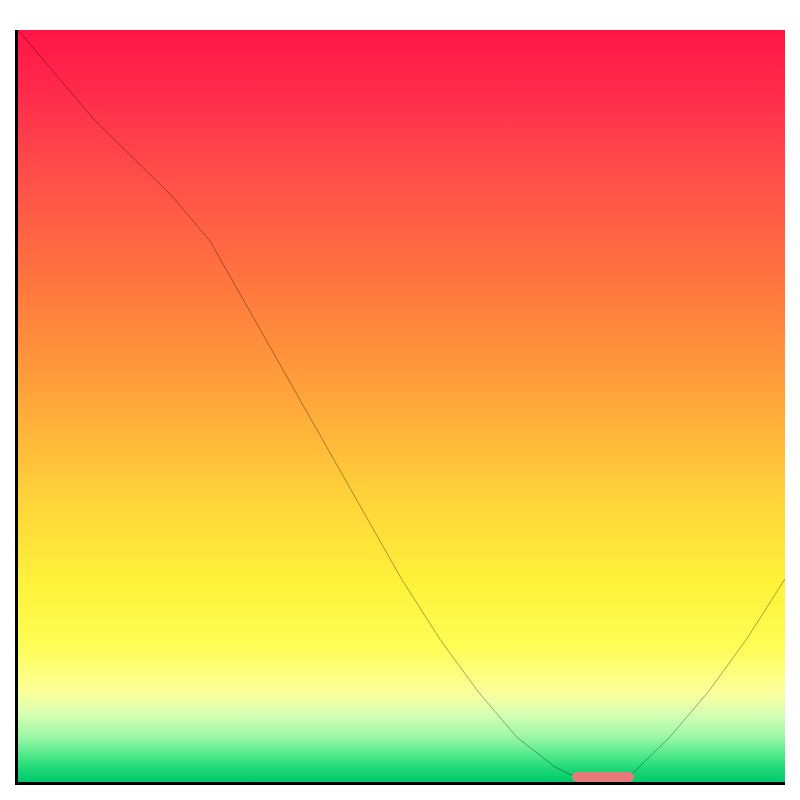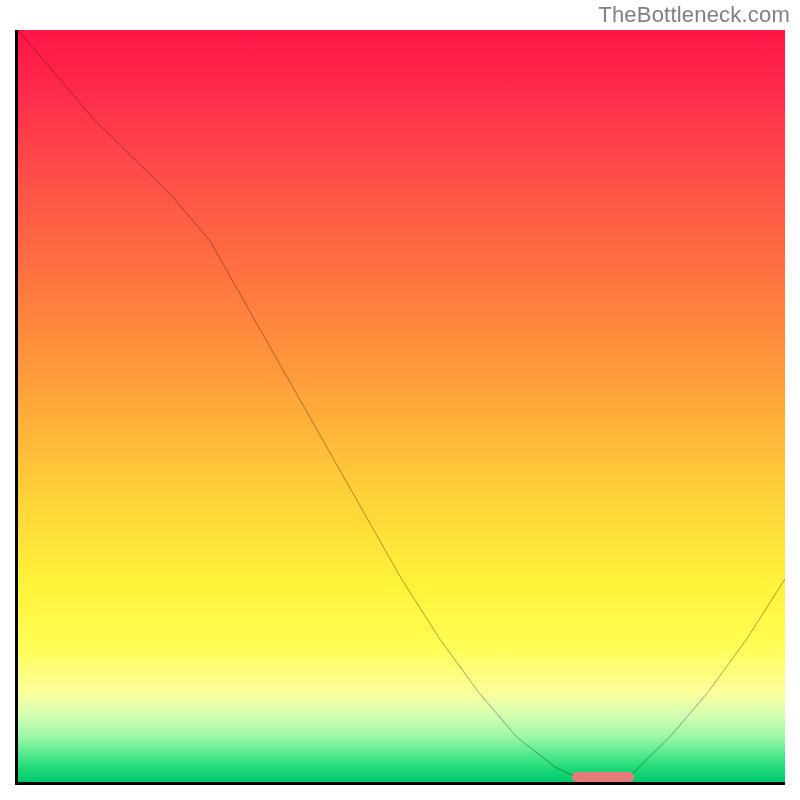--- a/index.html
+++ b/index.html
@@ -71,21 +71,20 @@
     position: absolute;
     height: 10px;
     border-radius: 5px;
     background: #e77b79;
   }
 </style>
 </head>
 <body>
 
 <div class="stage">
-  <div class="watermark">TheBottleneck.com</div>
 
   <div class="plot">
     <div class="gradient"></div>
 
     <svg class="curve" viewBox="0 0 100 100" preserveAspectRatio="none">
       <path fill="none" stroke="#000" stroke-width="0.35" vector-effect="non-scaling-stroke" stroke-linejoin="round" stroke-linecap="round" d="M 0.00 0.00 L 5.00 6.00 L 10.00 12.00 L 15.00 17.00 L 20.00 22.00 L 25.00 28.00 L 30.00 37.00 L 35.00 46.00 L 40.00 55.00 L 45.00 64.00 L 50.00 73.00 L 55.00 81.00 L 60.00 88.00 L 65.00 94.00 L 70.00 98.00 L 72.00 99.00 L 75.00 100.00 L 78.00 100.00 L 80.00 99.00 L 85.00 94.00 L 90.00 88.00 L 95.00 81.00 L 100.00 73.00"></path>
     </svg>
 
     <div class="marker" style="left: 554.4px; width: 61.6px; bottom: 0px;"></div>
   </div>

